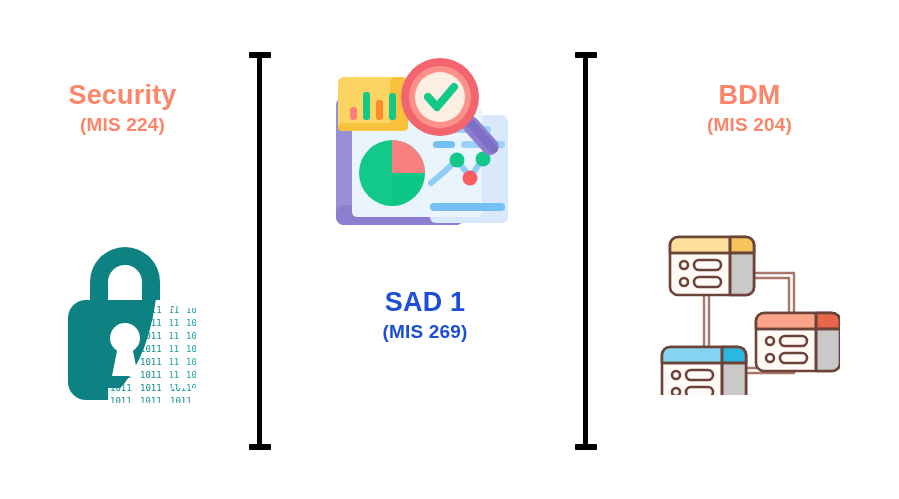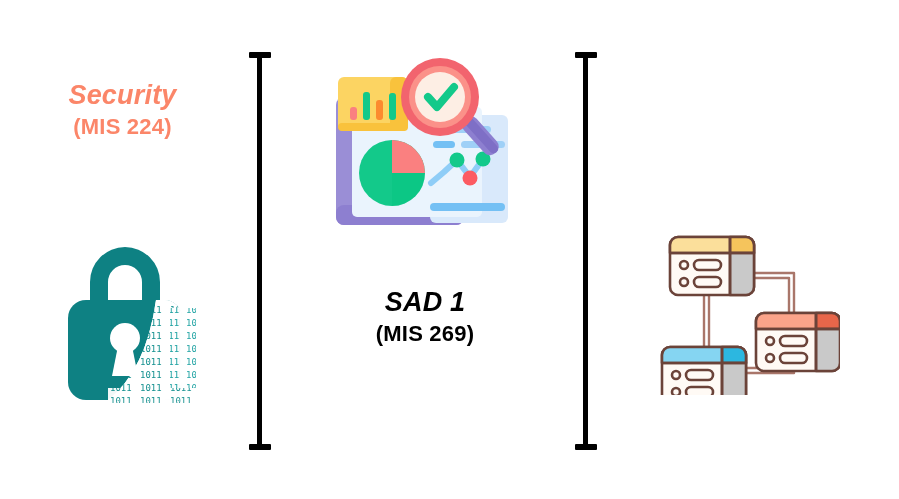--- a/index.html
+++ b/index.html
@@ -33,25 +33,25 @@
 
   
   .label {
     position: absolute;
     width: 100%;
     text-align: center;
     font-weight: bold;
     line-height: 1.28;
     letter-spacing: 0.2px;
   }
-  .label .line1 { display: block; font-size: 27px; font-style: italic; }
-  .label .line2 { display: block; font-size: 22px; }
+  .label .line1 { display: block; font-size: 27px; }
+  .label .line2 { display: block; font-size: 19px; }
 
   .label-coral { color: #fb8669; }
-  .label-green { color: #000000; }
+  .label-green { color: #1d4ed8; }
 
   .label-left   { top: 78px;  }
   .label-right  { top: 78px;  }
   .label-center { top: 285px; }
 
   
   .divider {
     position: absolute;
     top: 52px;
     width: 22px;
@@ -196,20 +196,24 @@
 
     <div class="label label-green label-center">
       <span class="line1">SAD 1</span>
       <span class="line2">(MIS 269)</span>
     </div>
 
   </div>
 
   <div class="column col-right">
 
+    <div class="label label-coral label-right">
+      <span class="line1">BDM</span>
+      <span class="line2">(MIS 204)</span>
+    </div>
 
     <div class="icon-wrap icon-network">
       <svg width="180" height="180" viewBox="0 0 180 180" xmlns="http://www.w3.org/2000/svg">
         <g stroke="#6b4339" stroke-width="2.6" fill="none" stroke-linejoin="round">
 
           <path d="M 94 58 L 134 58 L 134 98" stroke="#a9766a" stroke-width="2.4"></path>
           <path d="M 94 63 L 129 63 L 129 98" stroke="#a9766a" stroke-width="2.4"></path>
 
           <path d="M 44 80 L 44 132" stroke="#a9766a" stroke-width="2.4"></path>
           <path d="M 49 80 L 49 132" stroke="#a9766a" stroke-width="2.4"></path>

